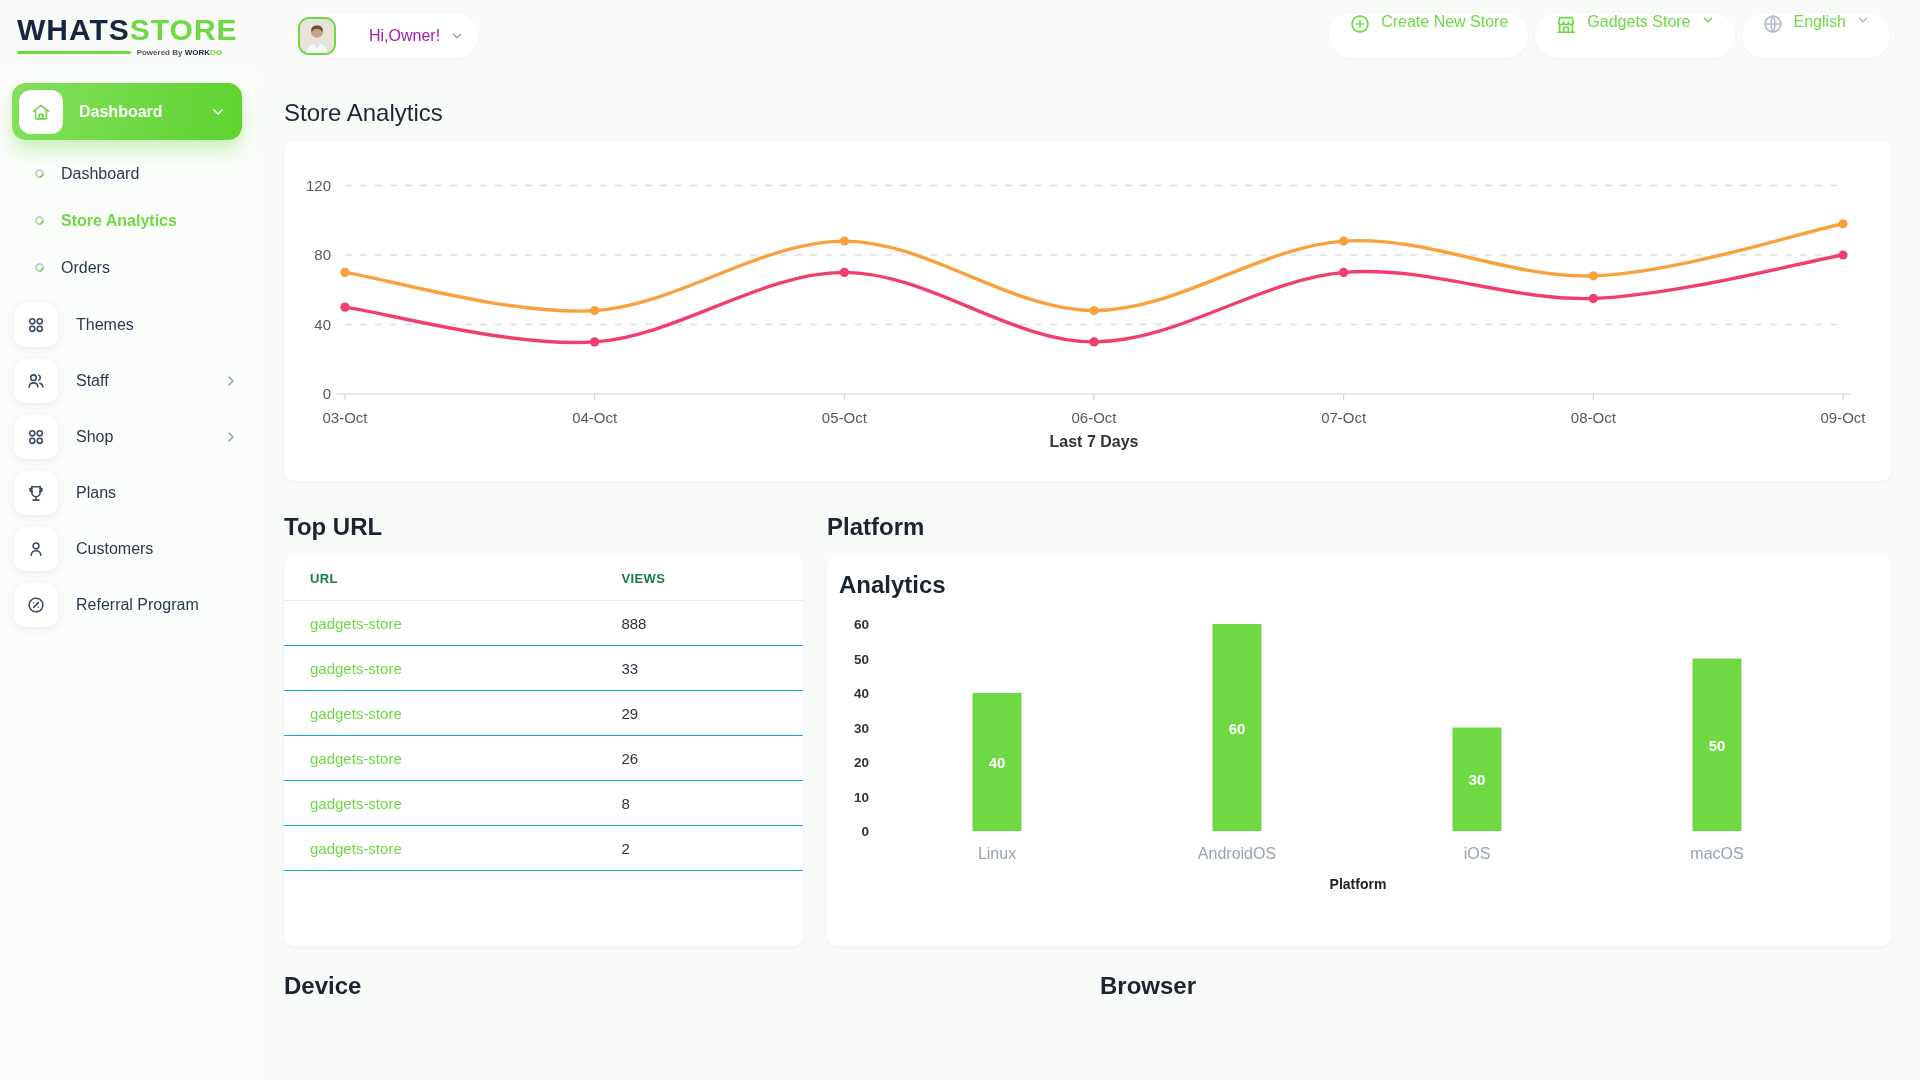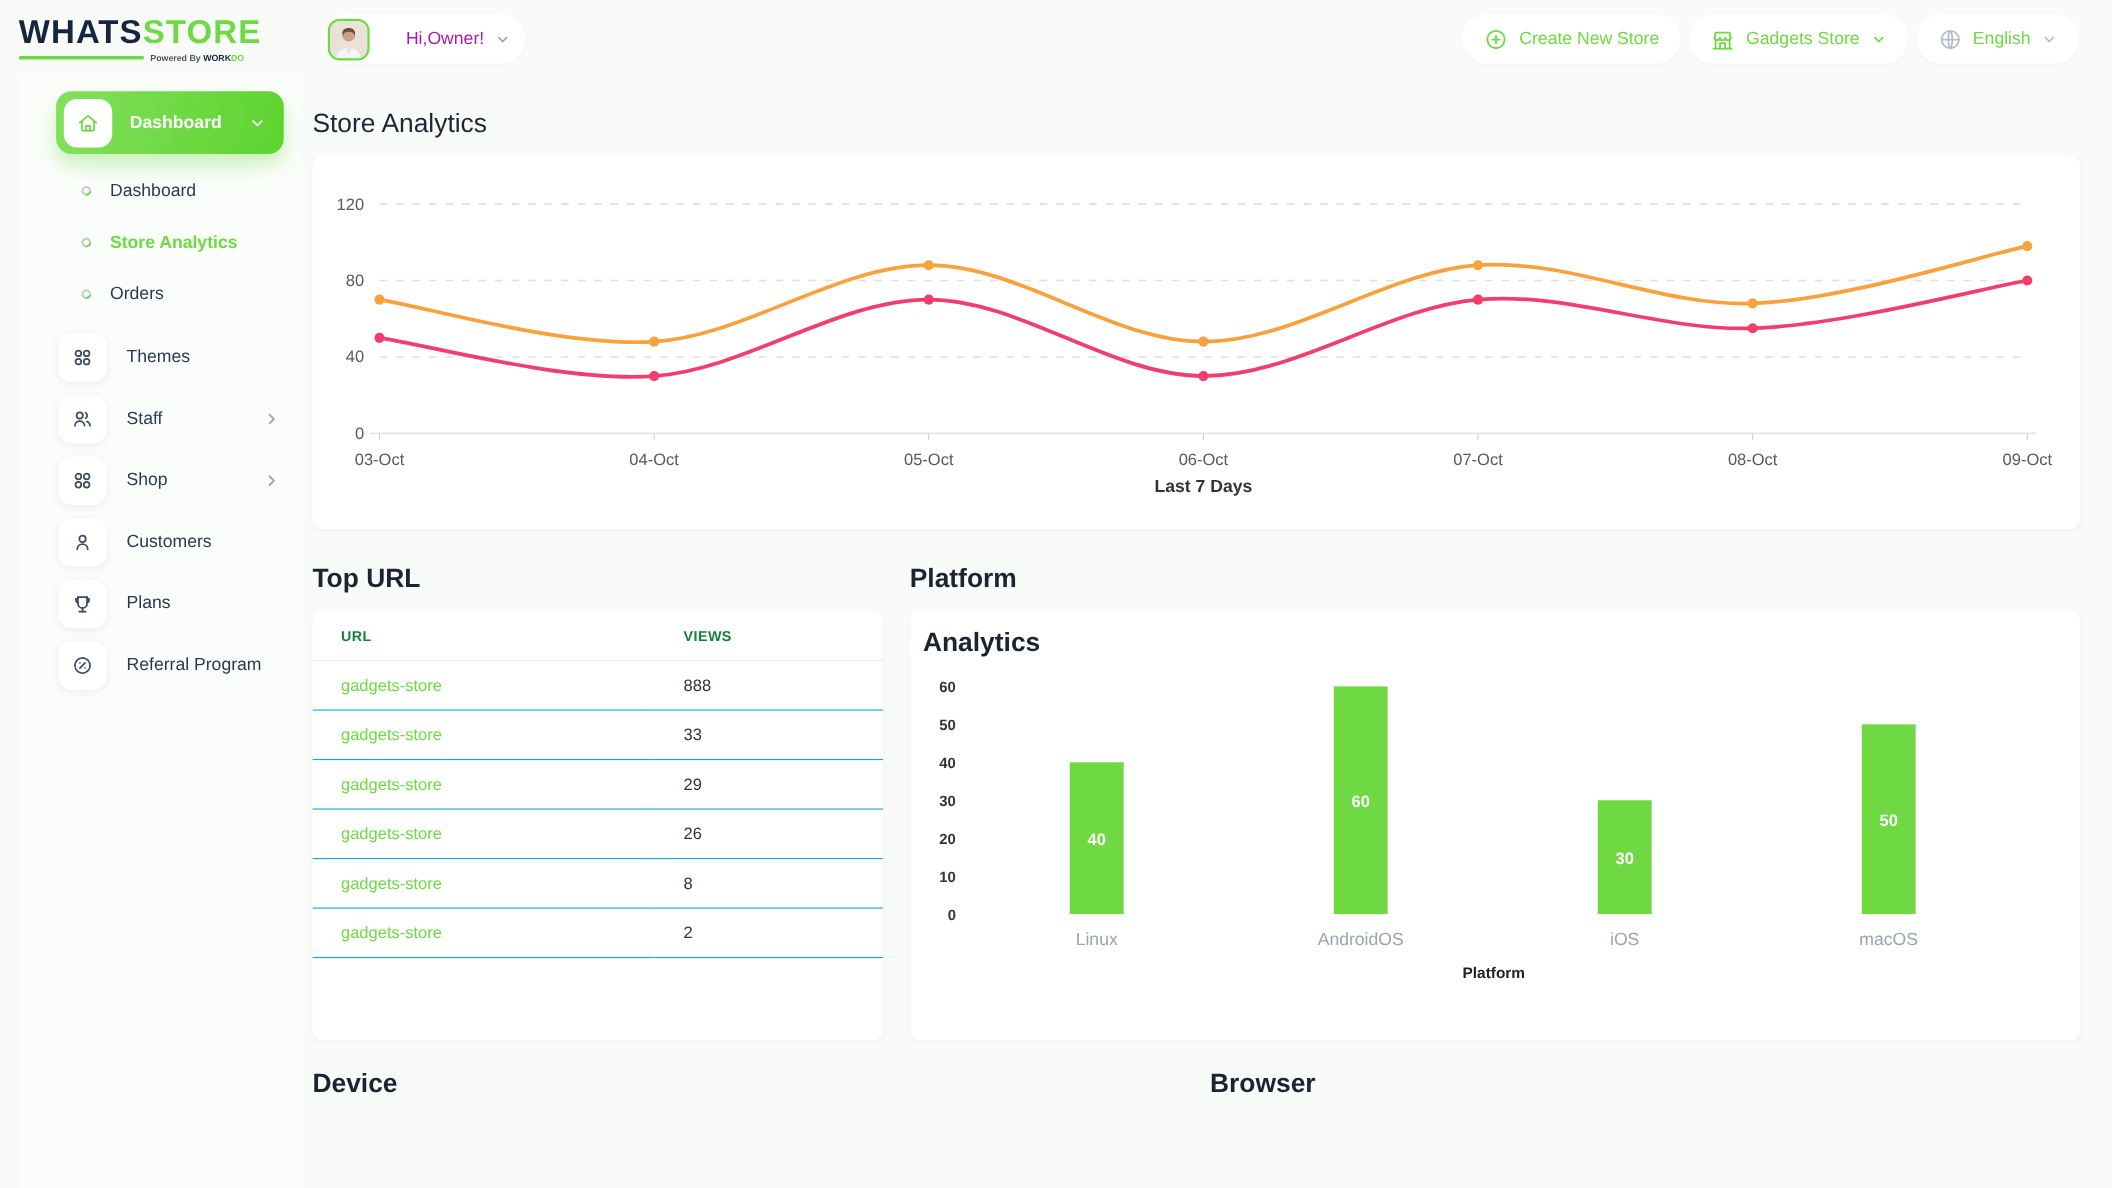--- a/index.html
+++ b/index.html
@@ -19,27 +19,27 @@
   .powered .pb1 { color:#17263f; } .powered .pb2 { color:#6fd943; }
 
   .user-pill { margin-left:37px; height:45px; background:#fff; border-radius:24px;
     display:flex; align-items:center; padding:3px 14px 3px 4px; gap:10px; cursor:pointer;
     box-shadow:0 1px 3px rgba(20,40,60,.04); }
   .avatar { width:38px; height:38px; border:2px solid #6fd943; border-radius:11px; overflow:hidden; background:#e9e2d8; }
   .greeting { font-size:16px; font-weight:500; color:#a21caf;margin-left:23px; }
   .chev { color:#9aa3af; }
 
   .top-actions { margin-left:auto; margin-right:30px; display:flex; gap:7px; }
-  .pill-btn { height:45px; background:#fff; border:none; border-radius:24px; display:flex; align-items:center;
+  .pill-btn { height:45px; background:#fff; border:none; border-radius:24px; display:flex; align-items:flex-start;
     gap:10px; padding:0 20px; font-size:16px; color:#6fd943; cursor:pointer;
     font-family:"Liberation Sans",sans-serif; box-shadow:0 1px 3px rgba(20,40,60,.04); }
   .pill-btn .gray { color:#b4bcc6; }
 
   
-  .sidebar { position:absolute; top:71px; left:16px; width:257px; bottom:0; background:#fbfdfb;padding-left:23px; }
+  .sidebar { position:absolute; top:71px; left:0; width:257px; bottom:0; background:#fbfdfb; }
   .side-parent { margin:12px 15px 0 12px; height:57px; border-radius:14px;
     background:linear-gradient(100deg,#83e05d,#5ed32e); display:flex; align-items:center;
     padding:0 16px 0 7px; gap:16px; color:#fff; font-weight:700; font-size:16px; cursor:pointer;
     box-shadow:0 10px 18px rgba(111,217,67,.35); }
   .icon-box { width:44px; height:44px; border-radius:12px; background:#fff; flex:0 0 auto;
     display:flex; align-items:center; justify-content:center; color:#3d4c63;
     box-shadow:0 2px 8px rgba(30,50,70,.08); }
   .side-parent .icon-box { color:#6fd943; box-shadow:none; }
   .side-parent .chevd { margin-left:auto; color:#fff; }
 
@@ -214,39 +214,39 @@
     </span>
     <span>Shop</span>
     <svg class="chevr i16" viewBox="0 0 24 24" fill="none" stroke="currentColor" stroke-width="2.4" stroke-linecap="round" stroke-linejoin="round">
         <path d="M9 6l6 6-6 6"></path>
       </svg>
   </div>
 
   <div class="nav-item">
     <span class="icon-box">
       <svg class="i20" viewBox="0 0 24 24" fill="none" stroke="currentColor" stroke-width="1.9" stroke-linecap="round" stroke-linejoin="round">
-          <circle cx="12" cy="8.3" r="3.5"></circle>
-          <path d="M6.3 19.6c0-3.6 2.9-5.6 5.7-5.6s5.7 2 5.7 5.6"></path>
-        </svg>
-    </span>
-    <span>Customers</span>
-  </div>
-
-  <div class="nav-item">
-    <span class="icon-box">
-      <svg class="i20" viewBox="0 0 24 24" fill="none" stroke="currentColor" stroke-width="1.9" stroke-linecap="round" stroke-linejoin="round">
           <path d="M8.5 20.5h7"></path>
           <path d="M12 16.5v4"></path>
           <path d="M7 4.5h10"></path>
           <path d="M17 4.5v7a5 5 0 0 1-10 0v-7"></path>
           <path d="M7 6.5H4.8v1.2A3 3 0 0 0 7.3 10.6"></path>
           <path d="M17 6.5h2.2v1.2a3 3 0 0 1-2.5 2.9"></path>
         </svg>
     </span>
     <span>Plans</span>
+  </div>
+
+  <div class="nav-item">
+    <span class="icon-box">
+      <svg class="i20" viewBox="0 0 24 24" fill="none" stroke="currentColor" stroke-width="1.9" stroke-linecap="round" stroke-linejoin="round">
+          <circle cx="12" cy="8.3" r="3.5"></circle>
+          <path d="M6.3 19.6c0-3.6 2.9-5.6 5.7-5.6s5.7 2 5.7 5.6"></path>
+        </svg>
+    </span>
+    <span>Customers</span>
   </div>
 
   <div class="nav-item">
     <span class="icon-box">
       <svg class="i20" viewBox="0 0 24 24" fill="none" stroke="currentColor" stroke-width="1.9" stroke-linecap="round">
           <circle cx="12" cy="12" r="8.2" stroke-dasharray="3.3 1.5"></circle>
           <path d="M9.2 14.8l5.6-5.6"></path>
           <circle cx="9.2" cy="9.4" r="0.9" fill="currentColor" stroke="none"></circle>
           <circle cx="14.8" cy="14.6" r="0.9" fill="currentColor" stroke="none"></circle>
         </svg>

